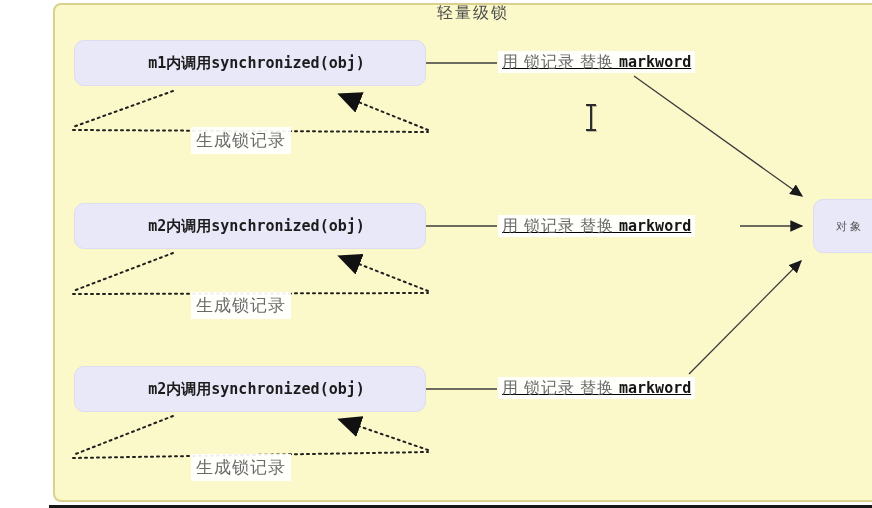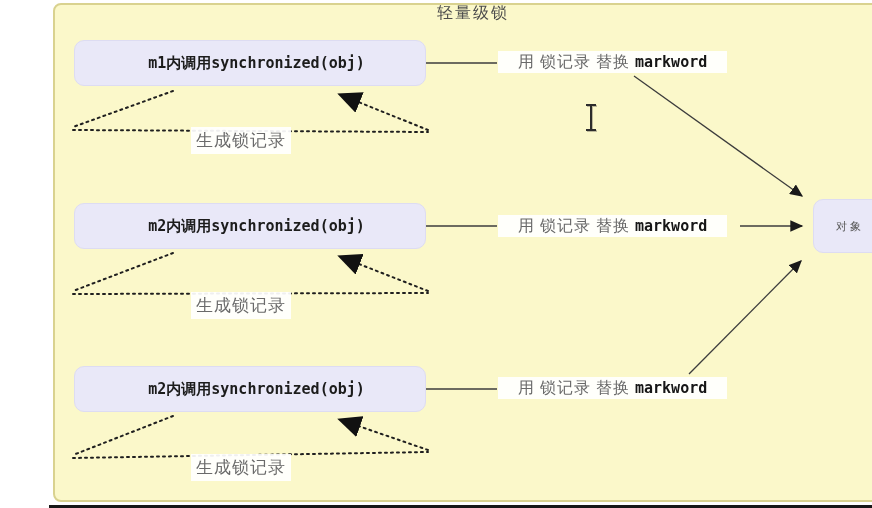--- a/index.html
+++ b/index.html
@@ -25,21 +25,21 @@
   .sync-box span{
     font-family:"DejaVu Sans Mono","Liberation Mono",monospace;
     font-weight:bold;font-size:15px;color:#1c1c1c;white-space:nowrap;padding-left:13px;
   }
   #object-box{left:769px;top:199px;width:74px;height:54px;}
   #object-box span{
     font-family:"Liberation Serif",serif;font-size:11px;color:#565656;letter-spacing:3px;
   }
   .replace-label{
     position:absolute;z-index:3;left:454px;white-space:nowrap;
-    background:rgba(255,255,255,0.93);padding:1px 20px;line-height:19px;
+    background:rgba(255,255,255,0.93);padding:1px 4px;line-height:19px;text-decoration:underline;
   }
   .replace-cn{
     font-family:"Liberation Serif",serif;font-size:16px;color:#6a6a6a;letter-spacing:1px;
   }
   .replace-code{
     font-family:"DejaVu Sans Mono","Liberation Mono",monospace;
     font-weight:bold;font-size:15px;color:#161616;
   }
   .loop-label{
     position:absolute;z-index:3;left:147px;white-space:nowrap;

